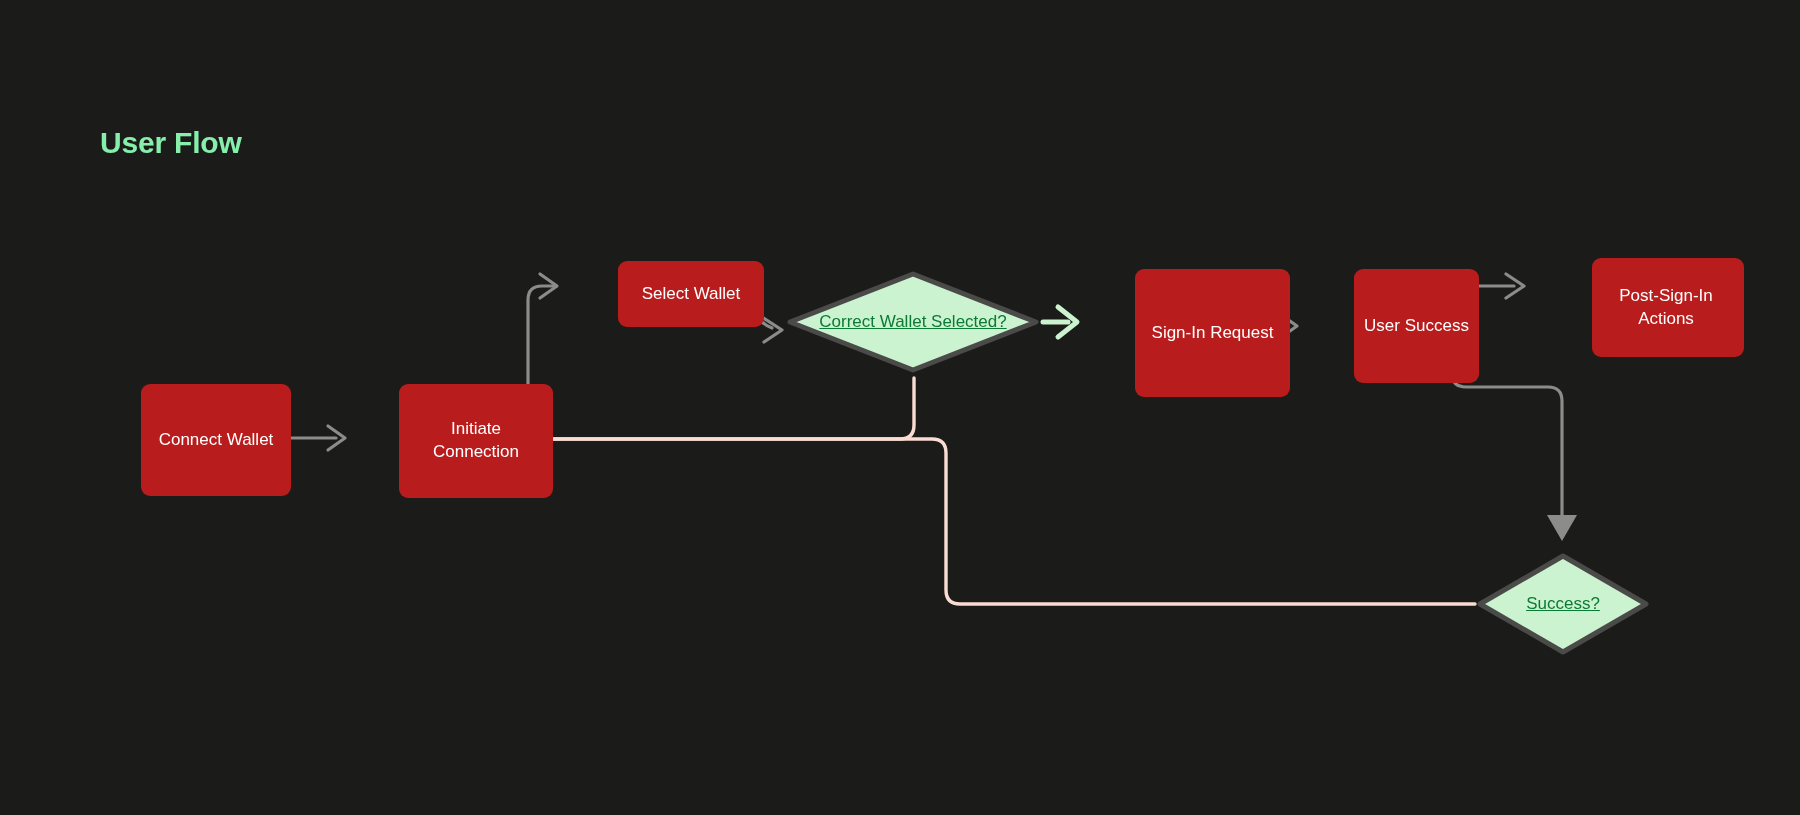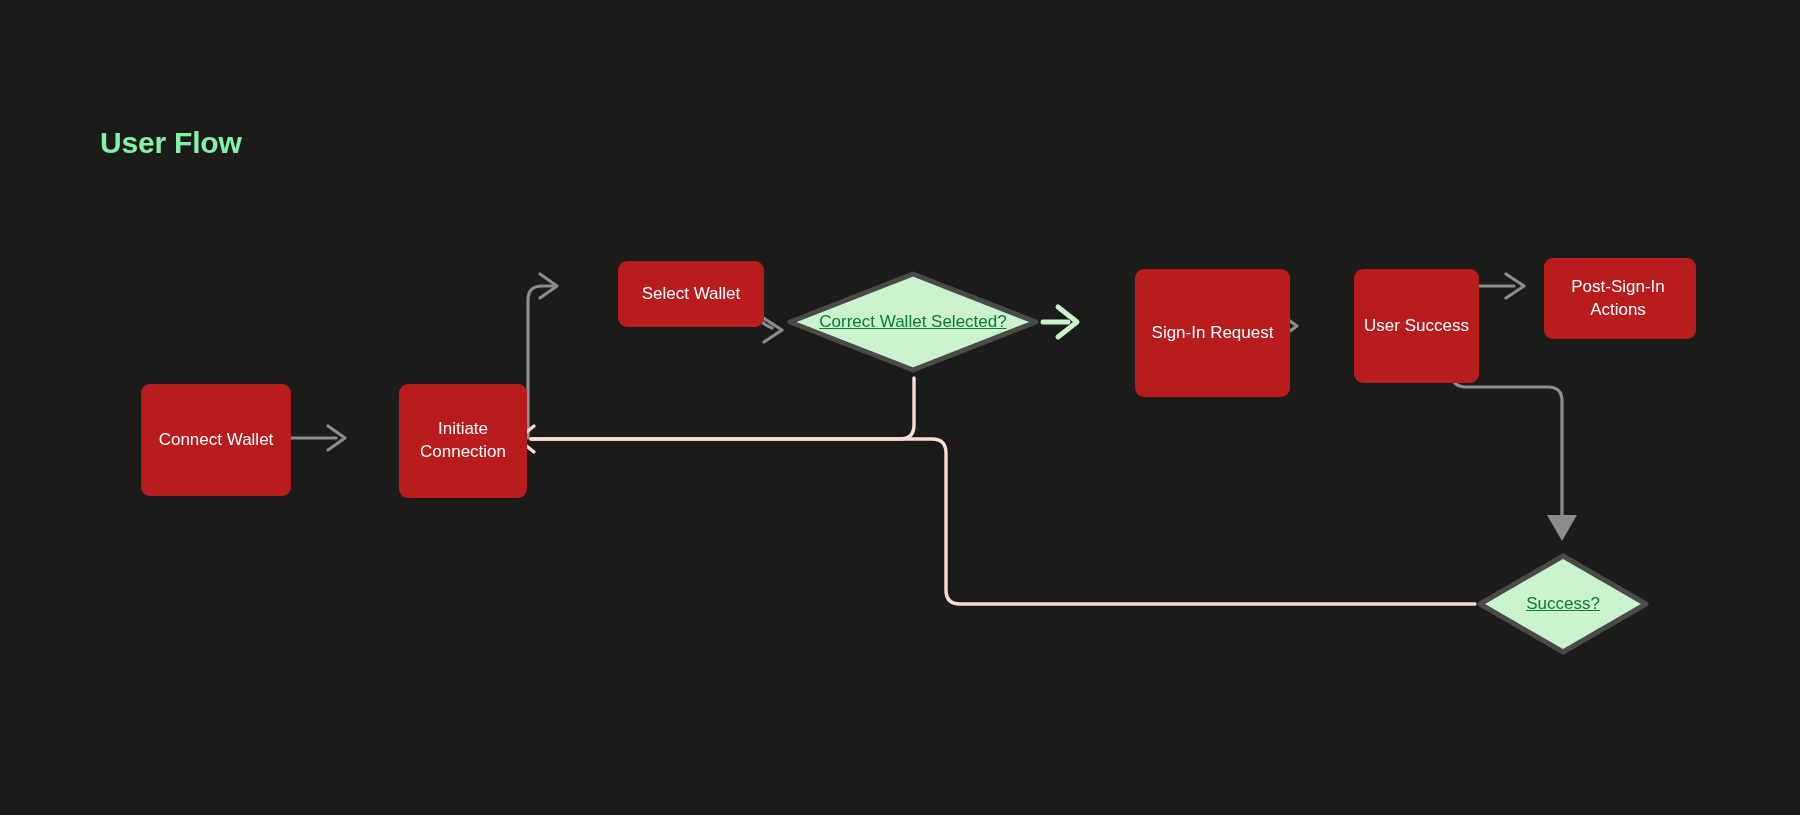--- a/index.html
+++ b/index.html
@@ -171,21 +171,21 @@
     <g>
       <path class="edge-pink" d="M 1475 604 L 960 604 Q 946 604 946 590 L 946 453 Q 946 439 932 439 L 545 439 Q 531 439 531 439"></path>
     </g>
 
   </svg>
 
   <div class="node" style="left:93px; top:384px; width:150px; height:112px;">
     <span>Connect Wallet</span>
   </div>
 
-  <div class="node" style="left:351px; top:384px; width:128px; height:114px;">
+  <div class="node" style="left:351px; top:384px; width:154px; height:114px;">
     <span>Initiate Connection</span>
   </div>
 
   <div class="node" style="left:570px; top:261px; width:146px; height:66px;">
     <span>Select Wallet</span>
   </div>
 
   <div class="diamond-wrap" style="left:785px; top:269px; width:256px; height:106px;">
     <svg width="256" height="106" viewBox="0 0 256 106">
       <path d="M 128 5 L 251 53 L 128 101 L 5 53 Z" fill="#ccf3d0" stroke="#4a4a48" stroke-width="5" stroke-linejoin="round"></path>
@@ -194,21 +194,21 @@
   </div>
 
   <div class="node" style="left:1087px; top:269px; width:155px; height:128px;">
     <span>Sign-In Request</span>
   </div>
 
   <div class="node" style="left:1306px; top:269px; width:125px; height:114px;">
     <span>User Success</span>
   </div>
 
-  <div class="node" style="left:1496px; top:258px; width:152px; height:81px;padding-left:6px;">
+  <div class="node" style="left:1544px; top:258px; width:152px; height:99px;padding-left:6px;">
     <span>Post-Sign-In Actions</span>
   </div>
 
   <div class="diamond-wrap" style="left:1475px; top:551px; width:176px; height:106px;">
     <svg width="176" height="106" viewBox="0 0 176 106">
       <path d="M 88 5 L 171 53 L 88 101 L 5 53 Z" fill="#ccf3d0" stroke="#4a4a48" stroke-width="5" stroke-linejoin="round"></path>
     </svg>
     <div class="diamond-label">Success?</div>
   </div>
 

